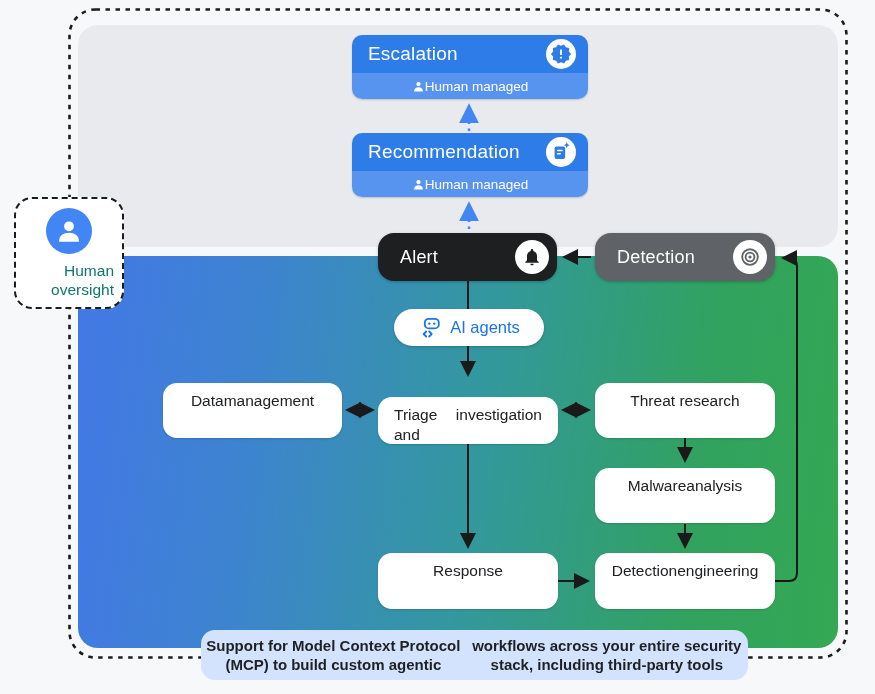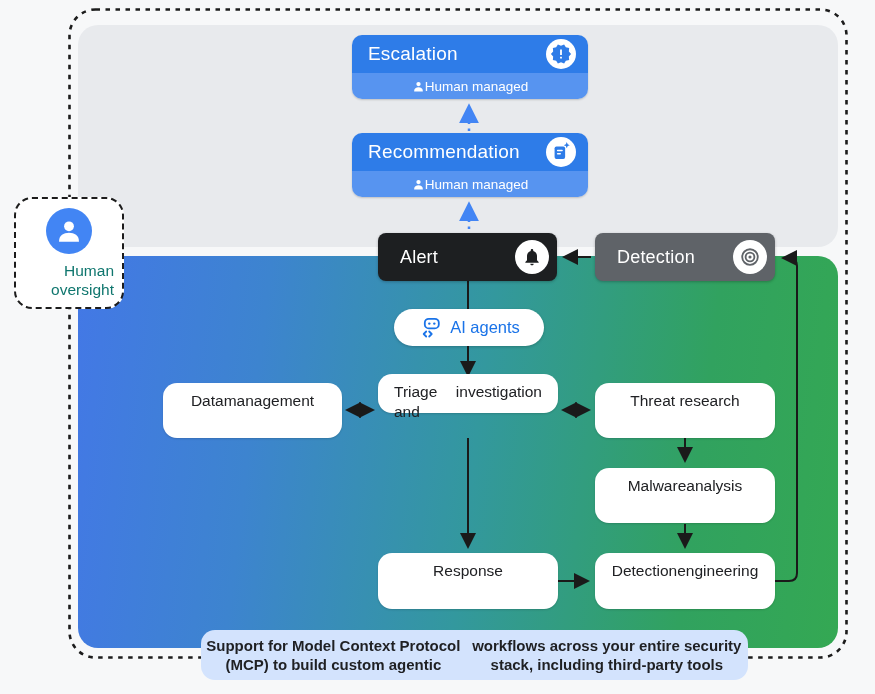--- a/index.html
+++ b/index.html
@@ -17,39 +17,39 @@
   .stackbox { position:absolute; left:352px; width:236px; height:64px; border-radius:10px; overflow:hidden;
     display:flex; flex-direction:column; box-shadow:0 1px 2px rgba(0,0,0,.18); }
   .stackbox .hd { flex:1 1 auto; background:#2e7ce8; color:#fff; display:flex; align-items:center;
     justify-content:space-between; padding:0 12px 0 16px; font-size:19px; font-weight:500; letter-spacing:.2px; }
   .stackbox .sub { height:26px; background:#5794f0; color:#fff; display:flex; align-items:center;
     justify-content:center; font-size:13.5px; font-weight:500; }
   .icon-circle { width:30px; height:30px; border-radius:50%; background:#fff; display:flex;
     align-items:center; justify-content:center; flex:0 0 auto; }
 
   
-  .toppill { position:absolute; top:233px; height:48px; border-radius:8px; display:flex; align-items:center;
+  .toppill { position:absolute; top:233px; height:48px; border-radius:16px; display:flex; align-items:center;
     justify-content:space-between; padding:0 8px 0 22px; color:#fff; font-size:18px; letter-spacing:.2px;
     box-shadow:0 1px 3px rgba(0,0,0,.25);gap:25px; }
   .toppill .icon-circle { width:34px; height:34px; }
   .pill-alert { left:378px; width:179px; background:#1d1f21; }
   .pill-detection { left:595px; width:180px; background:#5f6368; }
 
   
   .agents { position:absolute; left:394px; top:309px; width:150px; height:37px; background:#fff;
     border-radius:19px; display:flex; align-items:center; justify-content:center; gap:8px;
     color:#1a73e8; font-size:16.5px; font-weight:500; box-shadow:0 1px 3px rgba(0,0,0,.2); }
 
   
   .node { position:absolute; width:180px; background:#fff; border-radius:14px; padding:8px 16px;
     color:#202124; font-size:15.5px; line-height:20px; display:flex; 
     justify-content:center; box-shadow:0 1px 2px rgba(0,0,0,.15); }
   .node span { display:block; }
   .n-data  { left:163px; top:383px; width:179px; height:55px; }
-  .n-triage{ left:378px; top:374px; height:39px; }
+  .n-triage{ left:378px; top:397px; height:47px; }
   .n-threat{ left:595px; top:383px; height:55px; }
   .n-malware{ left:595px; top:468px; height:55px; }
   .n-response{ left:378px; top:553px; height:56px; }
   .n-deteng{ left:595px; top:553px; height:56px; }
 
   
   .human { position:absolute; left:14px; top:197px; width:110px; height:112px; background:#fff;
     border:2.5px dashed #1c1c1c; border-radius:18px; display:flex; flex-direction:column;
     align-items:center; justify-content:center; z-index:6; }
   .human .avatar { width:46px; height:46px; border-radius:50%; background:#4285f4; display:flex;

